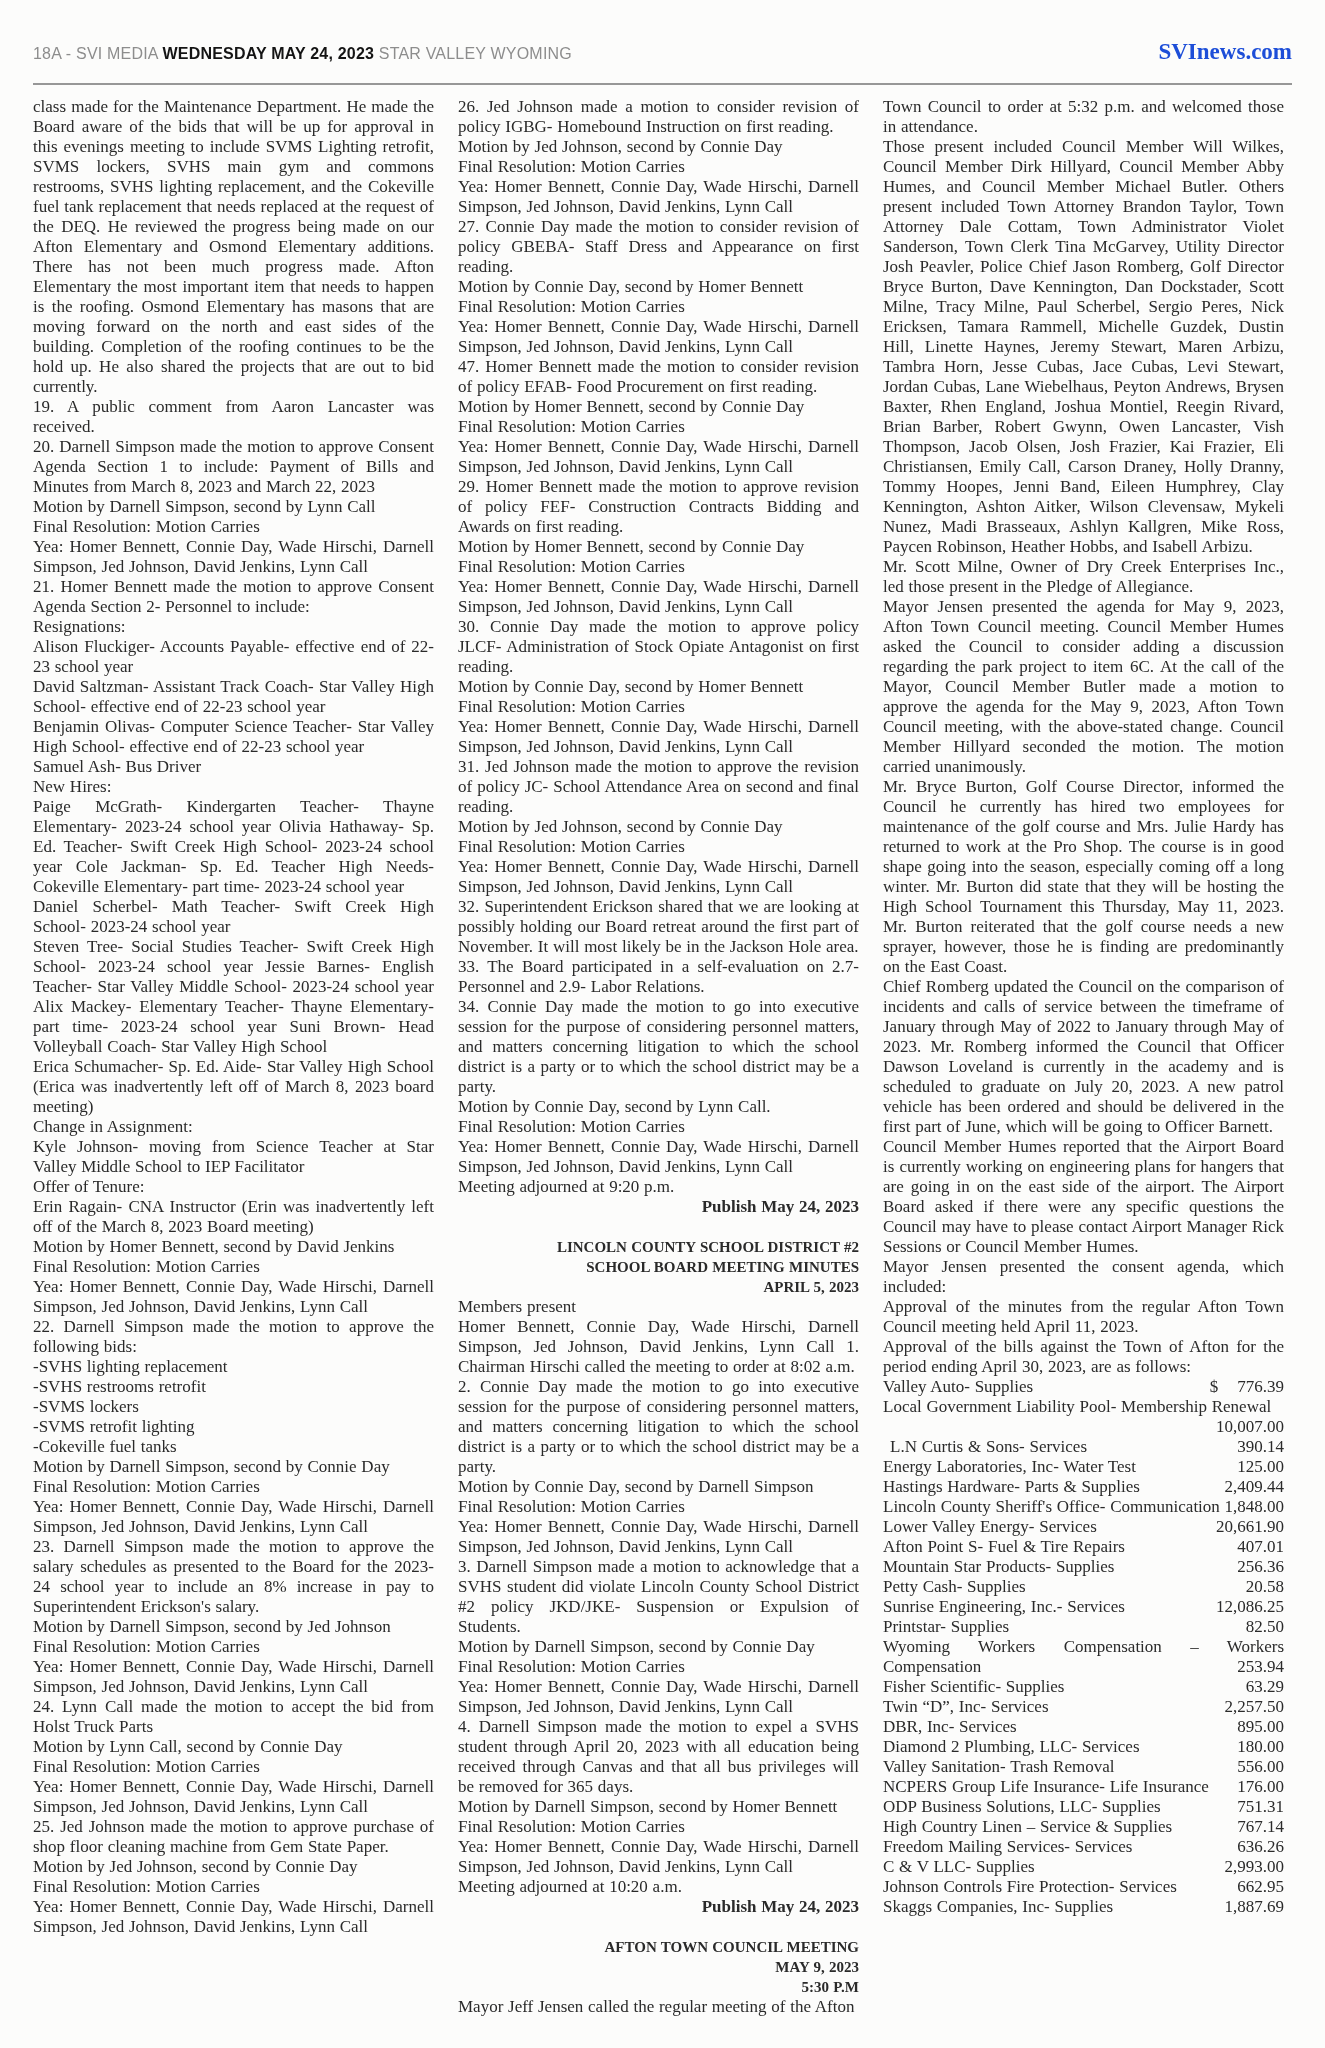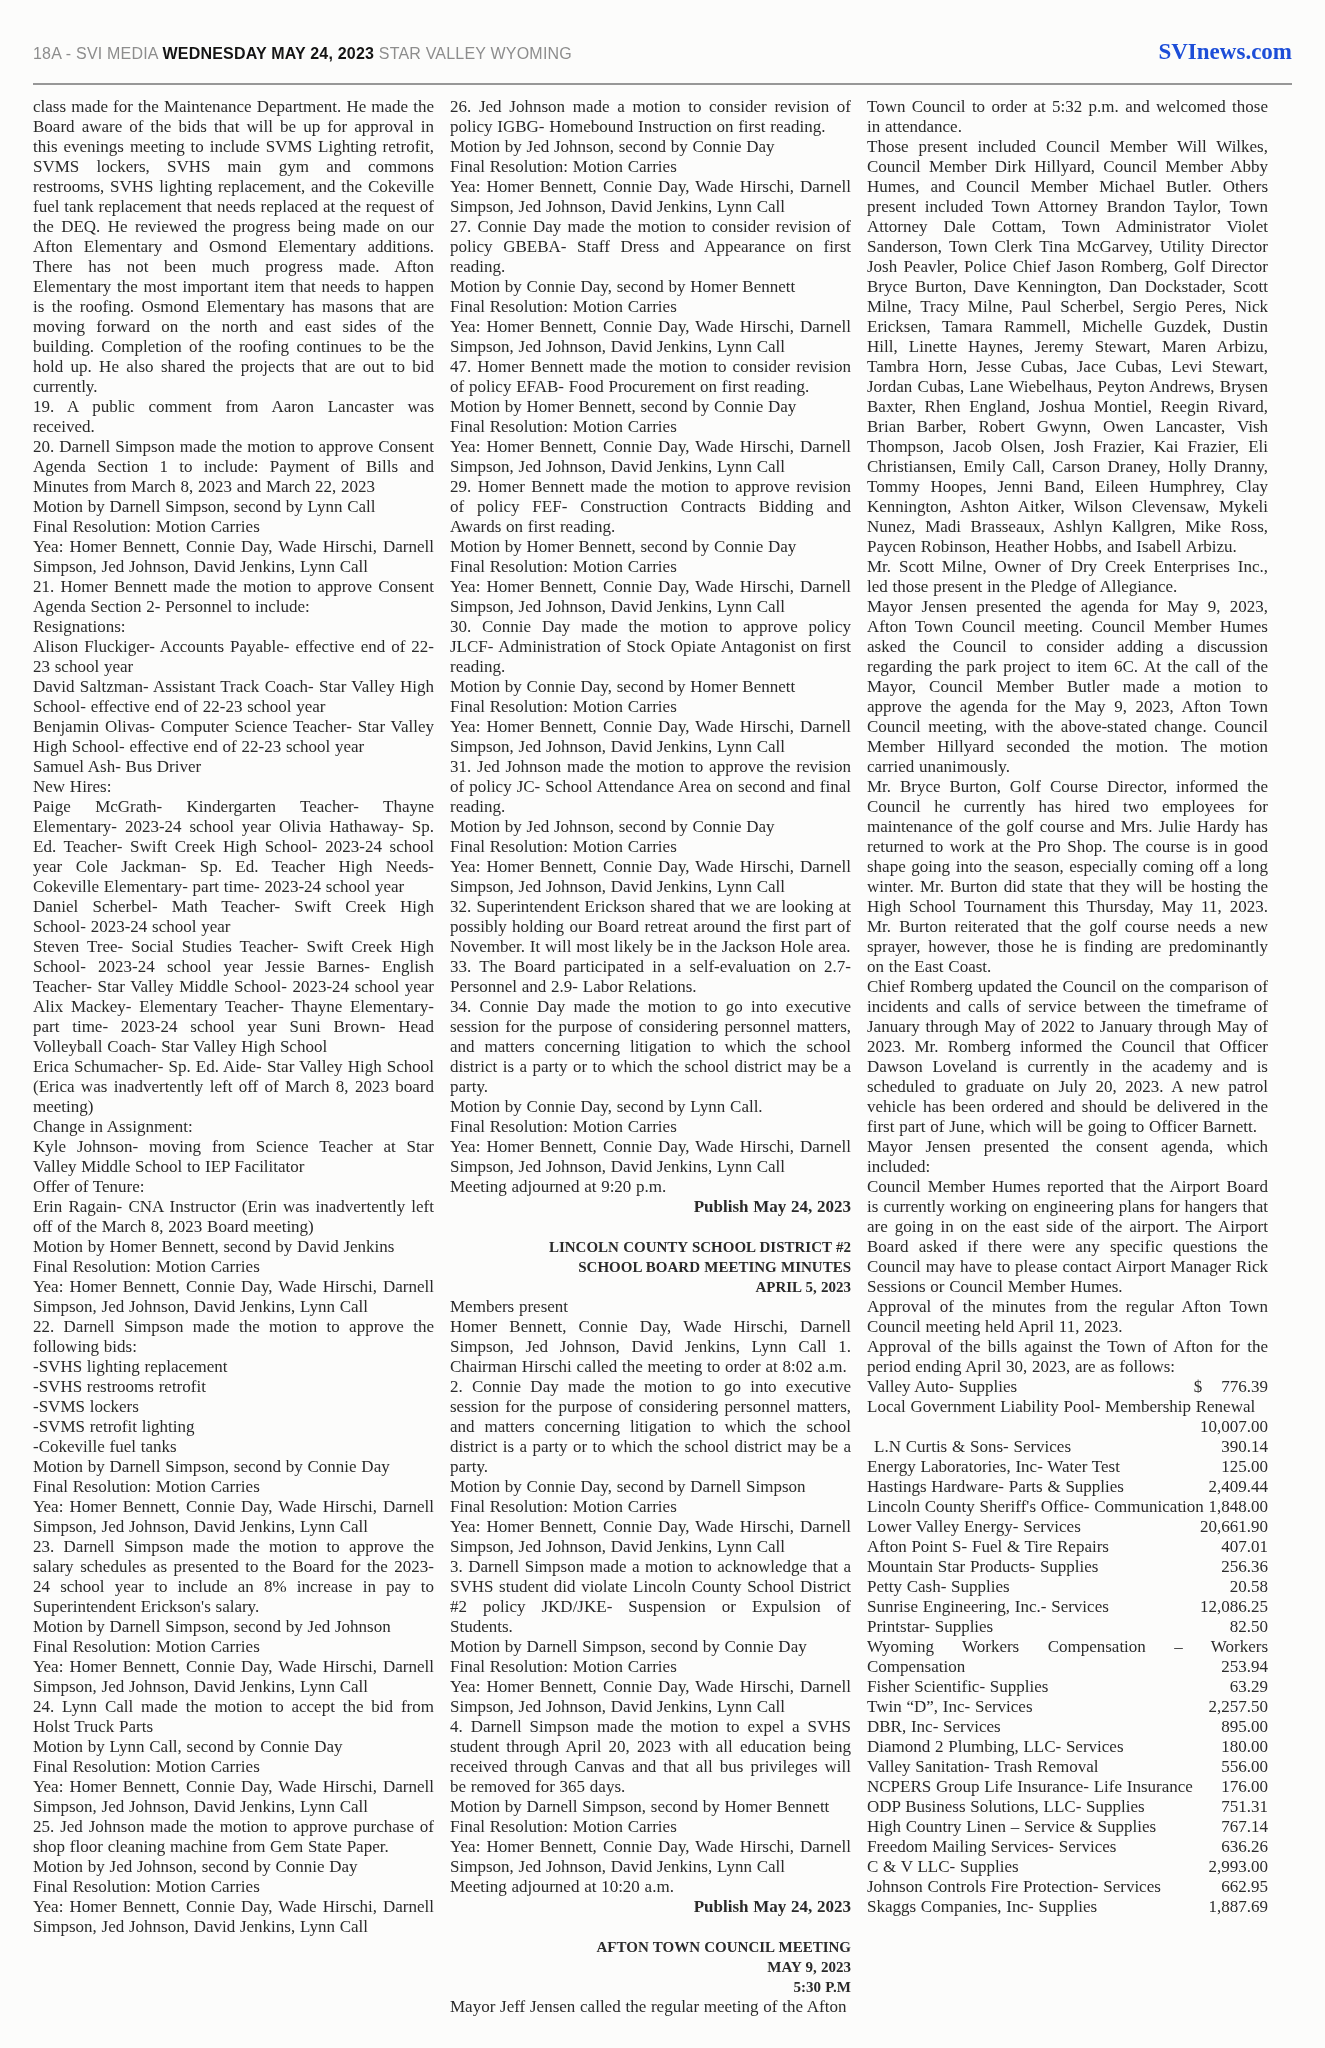--- a/index.html
+++ b/index.html
@@ -25,21 +25,21 @@
   .brand {
     font-family:"Liberation Serif","DejaVu Serif",serif;
     font-weight:bold; font-size:23px; color:#1d4ed8; line-height:1;
   }
   .head-rule {
     position:absolute; top:83px; left:33px; width:1259px;
     border-top:2px solid #979797;
   }
   .columns {
     position:absolute; top:97px; left:33px; width:1235px;
-    display:flex; gap:16px;
+    display:flex; gap:24px;
   }
   .col {
     flex:0 0 401px; width:401px;
     font-size:17px; line-height:20px;
     text-align:justify;
     word-spacing:0.5px;
   }
   .body-p { margin:0; }
   .publish { margin:0; text-align:right; font-weight:bold; }
   .heading { margin:20px 0 0 0; text-align:right; font-weight:bold; font-size:15px; }
@@ -171,22 +171,22 @@
         </div>
         <p class="body-p">Mayor Jeff Jensen called the regular meeting of the Afton</p>
       </section>
     <section class="col">
         <p class="body-p">Town Council to order at 5:32 p.m. and welcomed those in attendance.</p>
         <p class="body-p">Those present included Council Member Will Wilkes, Council Member Dirk Hillyard, Council Member Abby Humes, and Council Member Michael Butler. Others present included Town Attorney Brandon Taylor, Town Attorney Dale Cottam, Town Administrator Violet Sanderson, Town Clerk Tina McGarvey, Utility Director Josh Peavler, Police Chief Jason Romberg, Golf Director Bryce Burton, Dave Kennington, Dan Dockstader, Scott Milne, Tracy Milne, Paul Scherbel, Sergio Peres, Nick Ericksen, Tamara Rammell, Michelle Guzdek, Dustin Hill, Linette Haynes, Jeremy Stewart, Maren Arbizu, Tambra Horn, Jesse Cubas, Jace Cubas, Levi Stewart, Jordan Cubas, Lane Wiebelhaus, Peyton Andrews, Brysen Baxter, Rhen England, Joshua Montiel, Reegin Rivard, Brian Barber, Robert Gwynn, Owen Lancaster, Vish Thompson, Jacob Olsen, Josh Frazier, Kai Frazier, Eli Christiansen, Emily Call, Carson Draney, Holly Dranny, Tommy Hoopes, Jenni Band, Eileen Humphrey, Clay Kennington, Ashton Aitker, Wilson Clevensaw, Mykeli Nunez, Madi Brasseaux, Ashlyn Kallgren, Mike Ross, Paycen Robinson, Heather Hobbs, and Isabell Arbizu.</p>
         <p class="body-p">Mr. Scott Milne, Owner of Dry Creek Enterprises Inc., led those present in the Pledge of Allegiance.</p>
         <p class="body-p">Mayor Jensen presented the agenda for May 9, 2023, Afton Town Council meeting. Council Member Humes asked the Council to consider adding a discussion regarding the park project to item 6C. At the call of the Mayor, Council Member Butler made a motion to approve the agenda for the May 9, 2023, Afton Town Council meeting, with the above-stated change. Council Member Hillyard seconded the motion. The motion carried unanimously.</p>
         <p class="body-p">Mr. Bryce Burton, Golf Course Director, informed the Council he currently has hired two employees for maintenance of the golf course and Mrs. Julie Hardy has returned to work at the Pro Shop. The course is in good shape going into the season, especially coming off a long winter. Mr. Burton did state that they will be hosting the High School Tournament this Thursday, May 11, 2023. Mr. Burton reiterated that the golf course needs a new sprayer, however, those he is finding are predominantly on the East Coast.</p>
         <p class="body-p">Chief Romberg updated the Council on the comparison of incidents and calls of service between the timeframe of January through May of 2022 to January through May of 2023. Mr. Romberg informed the Council that Officer Dawson Loveland is currently in the academy and is scheduled to graduate on July 20, 2023. A new patrol vehicle has been ordered and should be delivered in the first part of June, which will be going to Officer Barnett.</p>
+        <p class="body-p">Council Member Humes reported that the Airport Board is currently working on engineering plans for hangers that are going in on the east side of the airport. The Airport Board asked if there were any specific questions the Council may have to please contact Airport Manager Rick Sessions or Council Member Humes.</p>
         <p class="body-p">Mayor Jensen presented the consent agenda, which included:</p>
-        <p class="body-p">Council Member Humes reported that the Airport Board is currently working on engineering plans for hangers that are going in on the east side of the airport. The Airport Board asked if there were any specific questions the Council may have to please contact Airport Manager Rick Sessions or Council Member Humes.</p>
         <p class="body-p">Approval of the minutes from the regular Afton Town Council meeting held April 11, 2023.</p>
         <p class="body-p">Approval of the bills against the Town of Afton for the period ending April 30, 2023, are as follows:</p>
         <div class="expenses">
           <div class="exp-row">
             <span class="exp-name">Valley Auto- Supplies</span>
             <span class="exp-amt">$&nbsp;&nbsp;&nbsp;&nbsp;776.39</span>
           </div>
           <div>
             <div class="exp-line-left">Local Government Liability Pool- Membership Renewal</div>
             <div class="exp-line-right">10,007.00</div>

